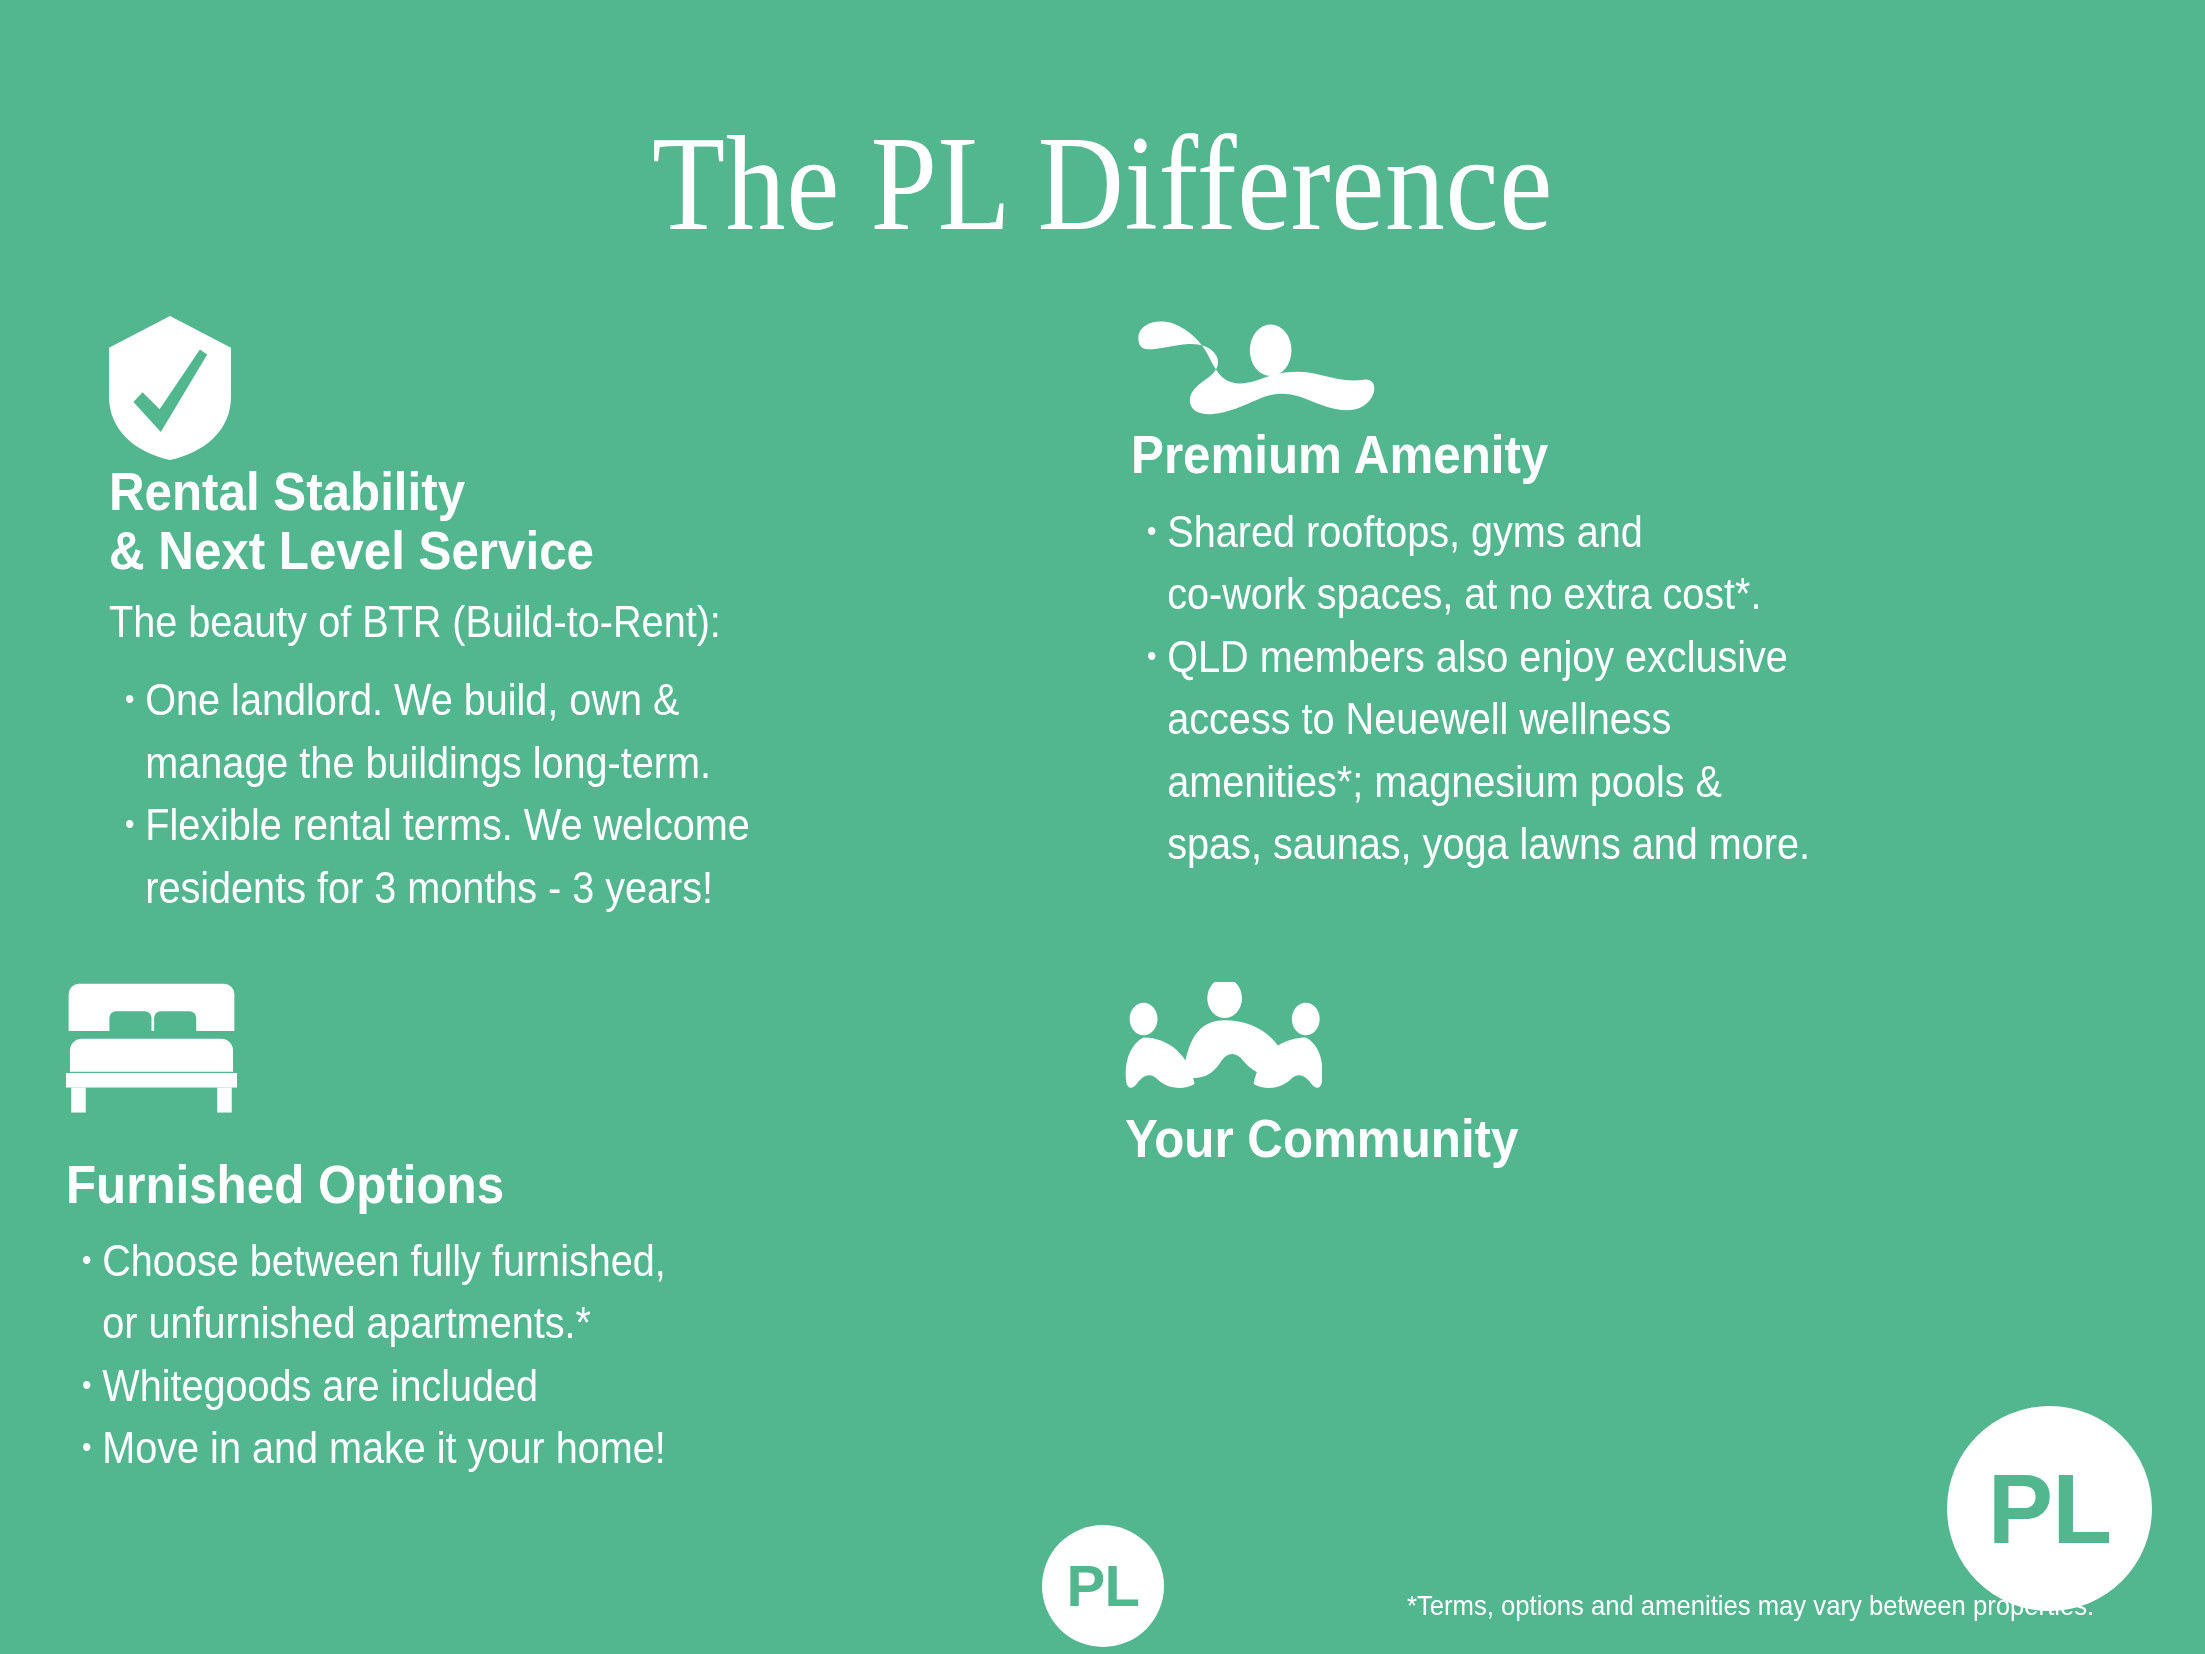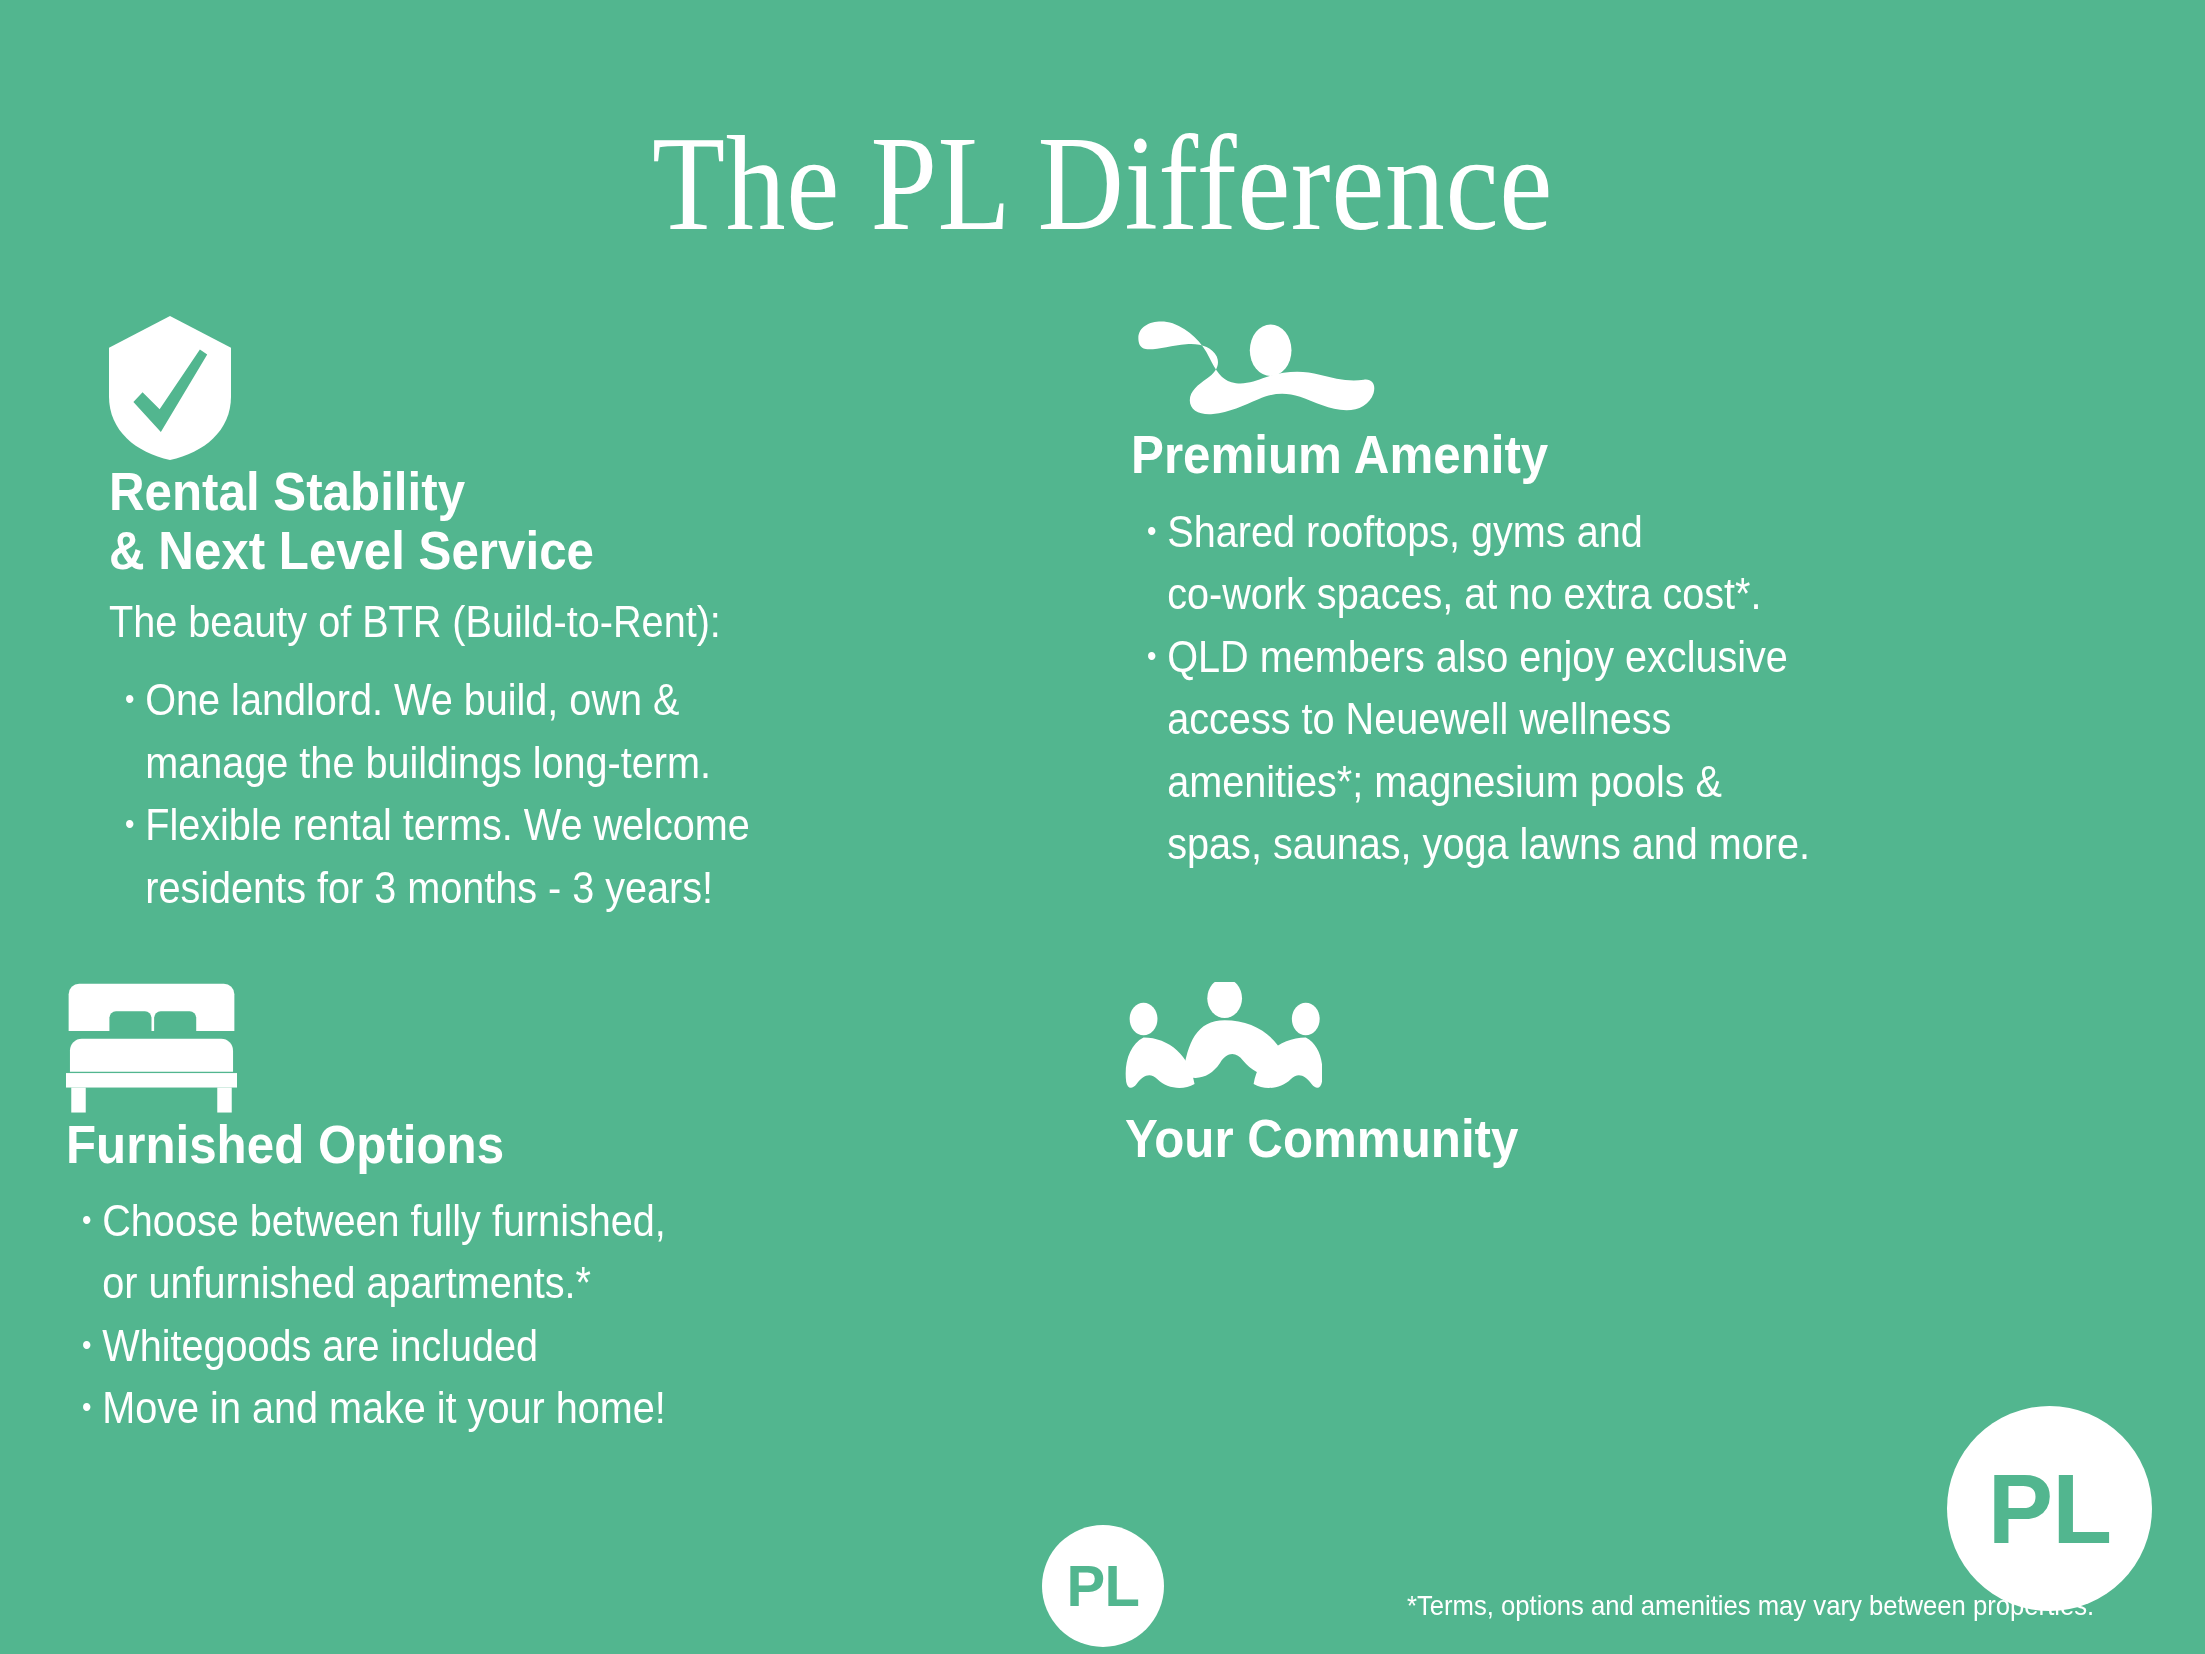--- a/index.html
+++ b/index.html
@@ -43,21 +43,21 @@
     height: 1125px;
   }
   .feature {
     position: absolute;
     display: flex;
     align-items: flex-start;
     flex-direction: column;
   }
   .feature-1 { left: 109px;  top: 0px;    width: 926px; }
   .feature-2 { left: 1131px; top: 0px;    width: 1032px; }
-  .feature-3 { left: 66px;  top: 672px; width: 973px; }
+  .feature-3 { left: 66px;  top: 672px; width: 973px; gap: 40px; }
   .feature-4 { left: 1125px; top: 668px; width: 1039px; justify-content: flex-end; }
 
   .icon-wrap {
     flex: 0 0 auto;
     display: block;
   }
   .icon-shield   { width: 122px;  margin-top: 14.6px; margin-right: 48px; }
   .icon-swimmer  { width: 245px;  margin-top: 14.6px; margin-right: 28px; }
   .icon-bed      { width: 171px;  margin-top: 8px; margin-right: 37px; }
   .icon-people   { width: 197px;  margin-top: 13.2px; margin-right: 20px; }

